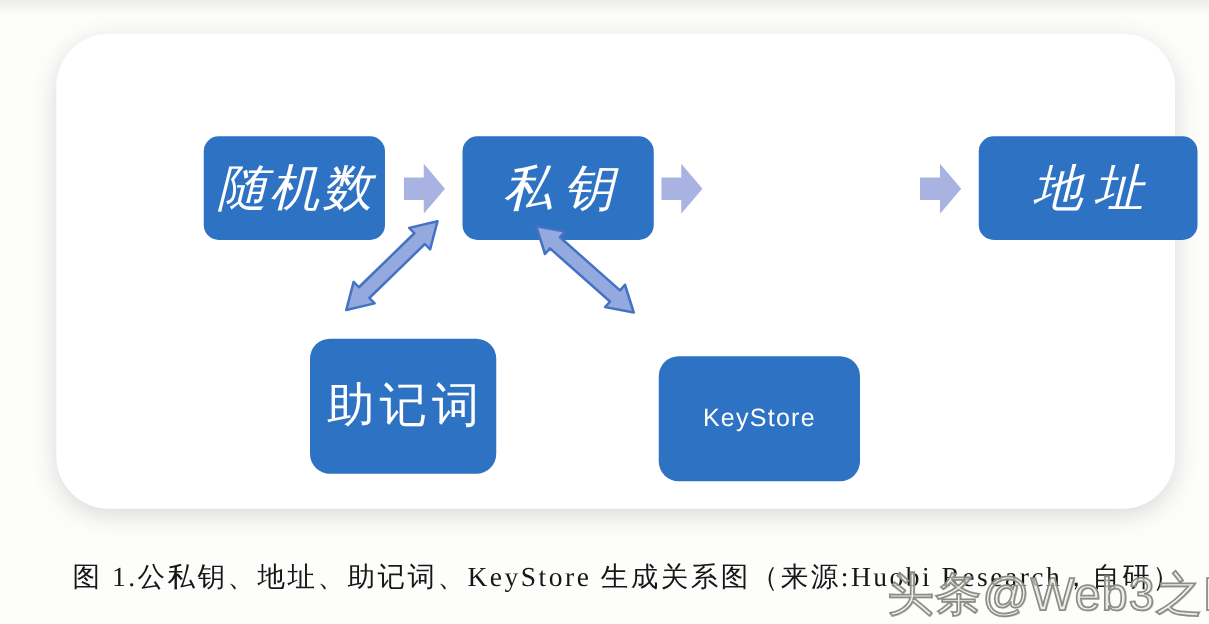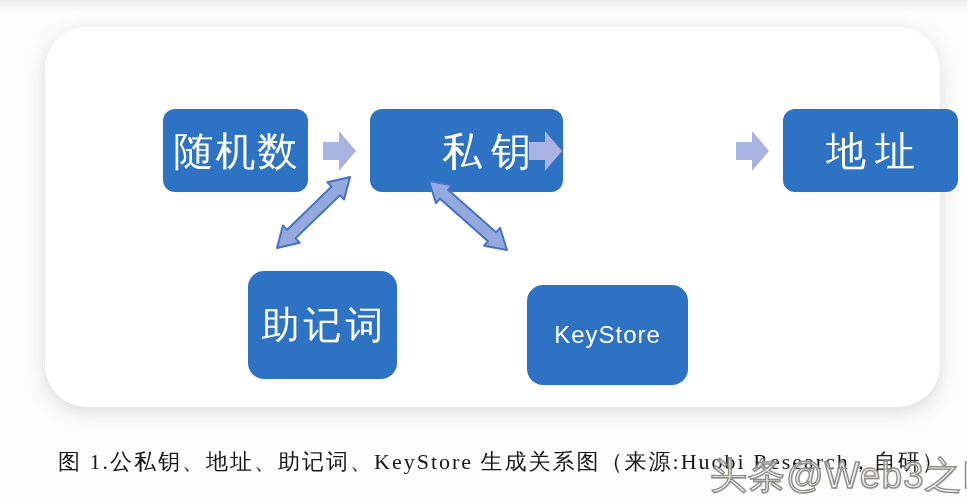--- a/index.html
+++ b/index.html
@@ -24,30 +24,30 @@
   }
   .node {
     position: absolute;
     background: #2E72C4;
     color: #FFFFFF;
     display: flex; align-items: center; justify-content: center;
     font-weight: 400;
     line-height: 1;
     white-space: nowrap;
   }
-  .node-top { border-radius: 12px; font-size: 40px; }
+  .node-top { border-radius: 12px; font-size: 40px; font-style: italic; }
   .node-bottom { border-radius: 16px; }
   .ls-3 { letter-spacing: 2px; text-indent: 2px; }
   .ls-2 { letter-spacing: 9px; text-indent: 9px; }
   #node-random   { left: 118px; top: 82px; width: 145px; height: 83px; }
-  #node-private  { left: 325px; top: 82px; width: 153px; height: 83px; padding-left: 40px; }
+  #node-private  { left: 325px; top: 82px; width: 153px; height: 83px; }
   #node-public   { left: 531px; top: 82px; width: 146px; height: 83px; }
   #node-address  { left: 738px; top: 82px; width: 175px; height: 83px; }
   #node-mnemonic { left: 203px; top: 244px; width: 149px; height: 108px; font-size: 38px; letter-spacing: 4px; text-indent: 4px; }
-  #node-keystore { left: 482px; top: 258px; width: 161px; height: 100px; font-size: 24px; font-weight: 300; letter-spacing: 1px; }
+  #node-keystore { left: 482px; top: 258px; width: 161px; height: 100px; font-size: 20px; font-weight: 300; letter-spacing: 1px; }
   .flow-arrow { position: absolute; width: 33px; height: 40px; top: 104px; }
   #flow-arrow-1 { left: 278px; }
   #flow-arrow-2 { left: 484px; }
   #flow-arrow-3 { left: 691px; }
   .overlay {
     position: absolute; left: 0; top: 0;
     width: 967px; height: 499px;
     pointer-events: none;
   }
   .caption {

